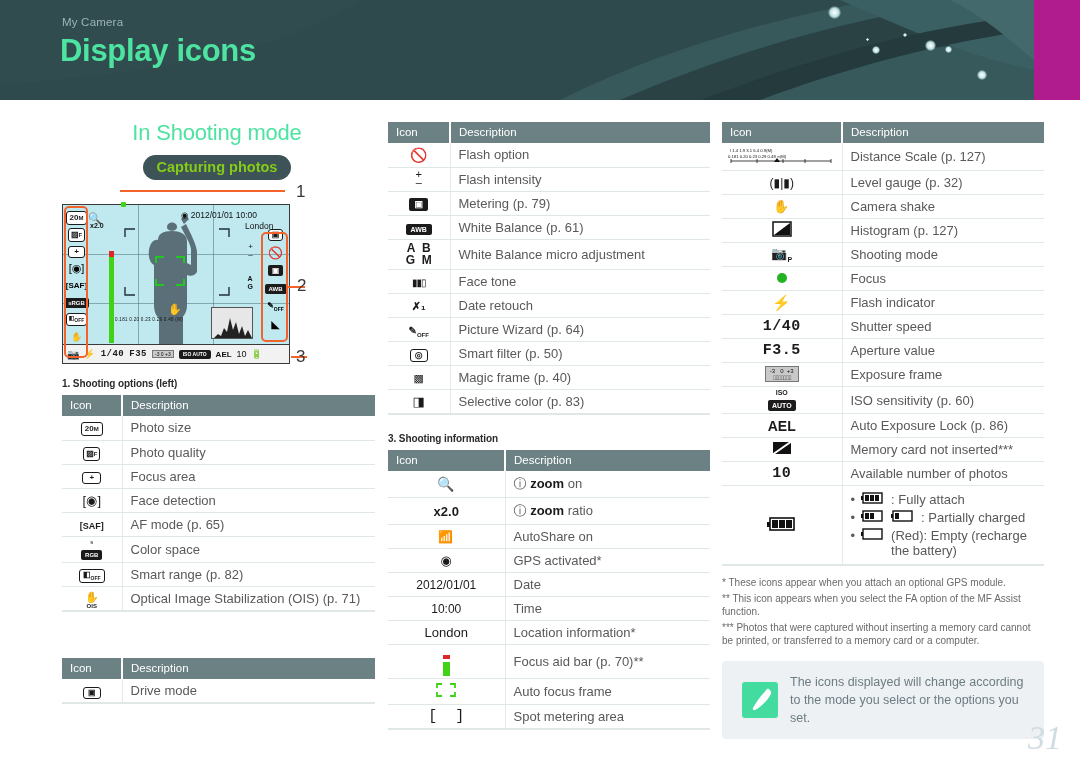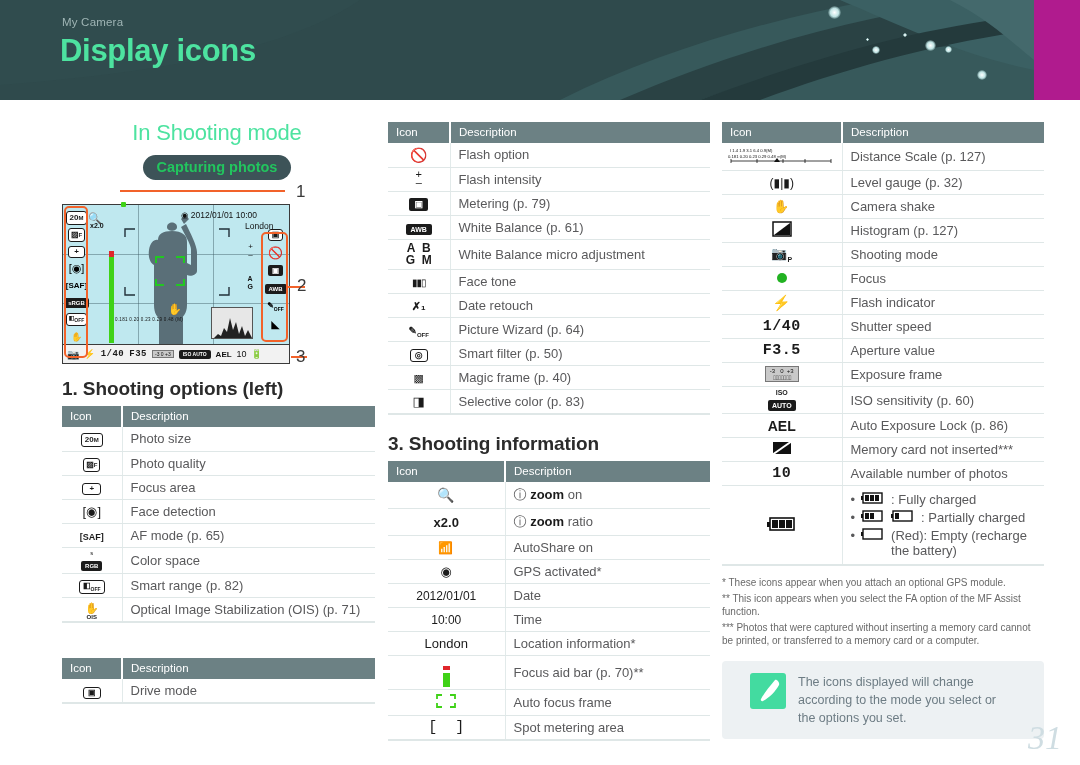--- a/index.html
+++ b/index.html
@@ -31,26 +31,26 @@
   #hdr-title {
     position: absolute; left: 60px; top: 33px;
     color: #4de3a0; font-size: 31px; font-weight: bold; letter-spacing: -.3px;
   }
 
   
   .h2 {
     color: #4de3a0; font-size: 22px; font-weight: normal; letter-spacing: -.2px;
   }
   .pill {
-    display:inline-block; background:#3d5358; color:#22c55e;
+    display:inline-block; background:#3d5358; color:#84cc16;
     font-size:14.5px; font-weight:bold; border-radius: 13px;
     padding: 4px 14px 5px 14px;
   }
   .sec-title {
-    font-size: 19px; font-weight: bold; color: #2b2b2b; letter-spacing: -.1px;
+    font-size: 10px; font-weight: bold; color: #2b2b2b; letter-spacing: -.1px;
   }
 
   table.icontbl { border-collapse: collapse; width:100%; table-layout: fixed; }
   table.icontbl thead th {
     background: #6c8184; color:#fff; font-size: 11.5px; font-weight: normal;
     text-align: left; padding: 4px 8px 5px 8px; height: 21px;
   }
   table.icontbl thead th.sep { border-left: 2px solid #fff; }
   table.icontbl td {
     border-bottom: 1px solid #dfe7e7;
@@ -93,22 +93,22 @@
   }
   .callout-line { position:absolute; background:#f2622a; height:2px; }
   .callout-num { position:absolute; font-size:17px; color:#3a3a3a; }
   .prevIcon {
     width:17px; height:15px; display:flex; align-items:center; justify-content:center;
   }
 
   
   .fn { font-size: 10px; color: #6a6a6a; line-height: 1.35; }
   #tip {
-    background: #edf1f3; border-radius: 4px; padding: 12px 28px;
-    display:flex; gap:12px; align-items:flex-start;
+    background: #edf1f3; border-radius: 4px; padding: 12px 20px;
+    display:flex; gap:12px; align-items:center;
   }
   #tip .tipicon {
     flex: 0 0 auto; width: 36px; height: 36px; background:#43dba0;
     border-radius: 3px; position:relative;
   }
   #tip .tiptext { font-size: 12.5px; color:#6d7c84; line-height:1.45; }
   #pageno {
     position:absolute; right: 18px; bottom: 8px;
     font-family:"Liberation Serif", serif; font-style: italic;
     font-size: 34px; color:#cfdde2;
@@ -587,21 +587,21 @@
           <td style="padding:6px 8px;">
             <div style="display:flex;gap:6px;align-items:flex-start;margin-bottom:3px;">
               <span>•</span>
               <span><svg width="24" height="12">
                     <rect x="2" y="1" width="19" height="10" fill="none" stroke="#111" stroke-width="1.4"></rect>
                     <rect x="0" y="4" width="2" height="4" fill="#111"></rect>
                     <rect x="4" y="3" width="4" height="6" fill="#111"></rect>
                     <rect x="9" y="3" width="4" height="6" fill="#111"></rect>
                     <rect x="14" y="3" width="4" height="6" fill="#111"></rect>
                   </svg></span>
-              <span>: Fully charged</span>
+              <span>: Fully attach</span>
             </div>
             <div style="display:flex;gap:6px;align-items:flex-start;margin-bottom:3px;">
               <span>•</span>
               <span><svg width="24" height="12">
                     <rect x="2" y="1" width="19" height="10" fill="none" stroke="#111" stroke-width="1.4"></rect>
                     <rect x="0" y="4" width="2" height="4" fill="#111"></rect>
                     <rect x="4" y="3" width="4" height="6" fill="#111"></rect>
                     <rect x="9" y="3" width="4" height="6" fill="#111"></rect>
                   </svg></span>
               <span><svg width="24" height="12">

